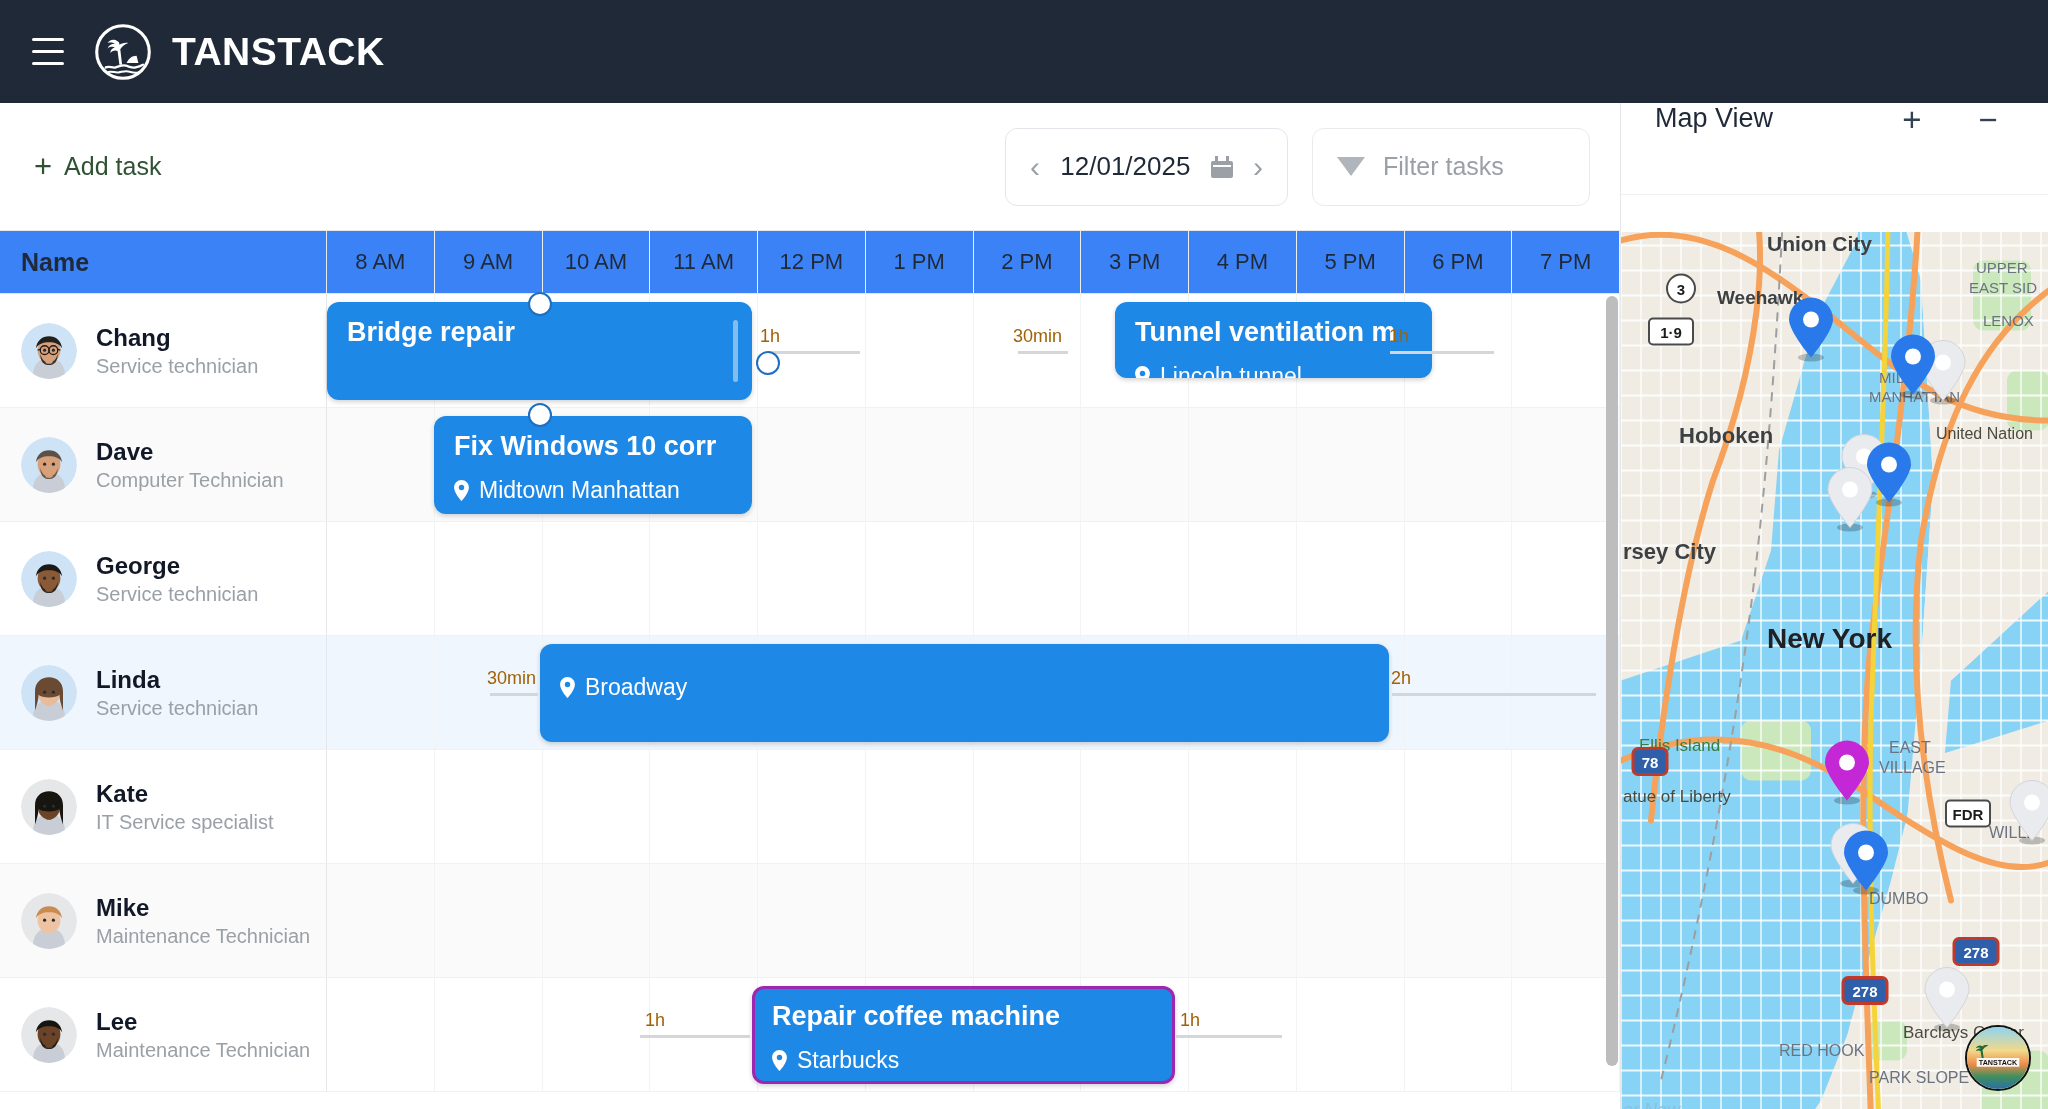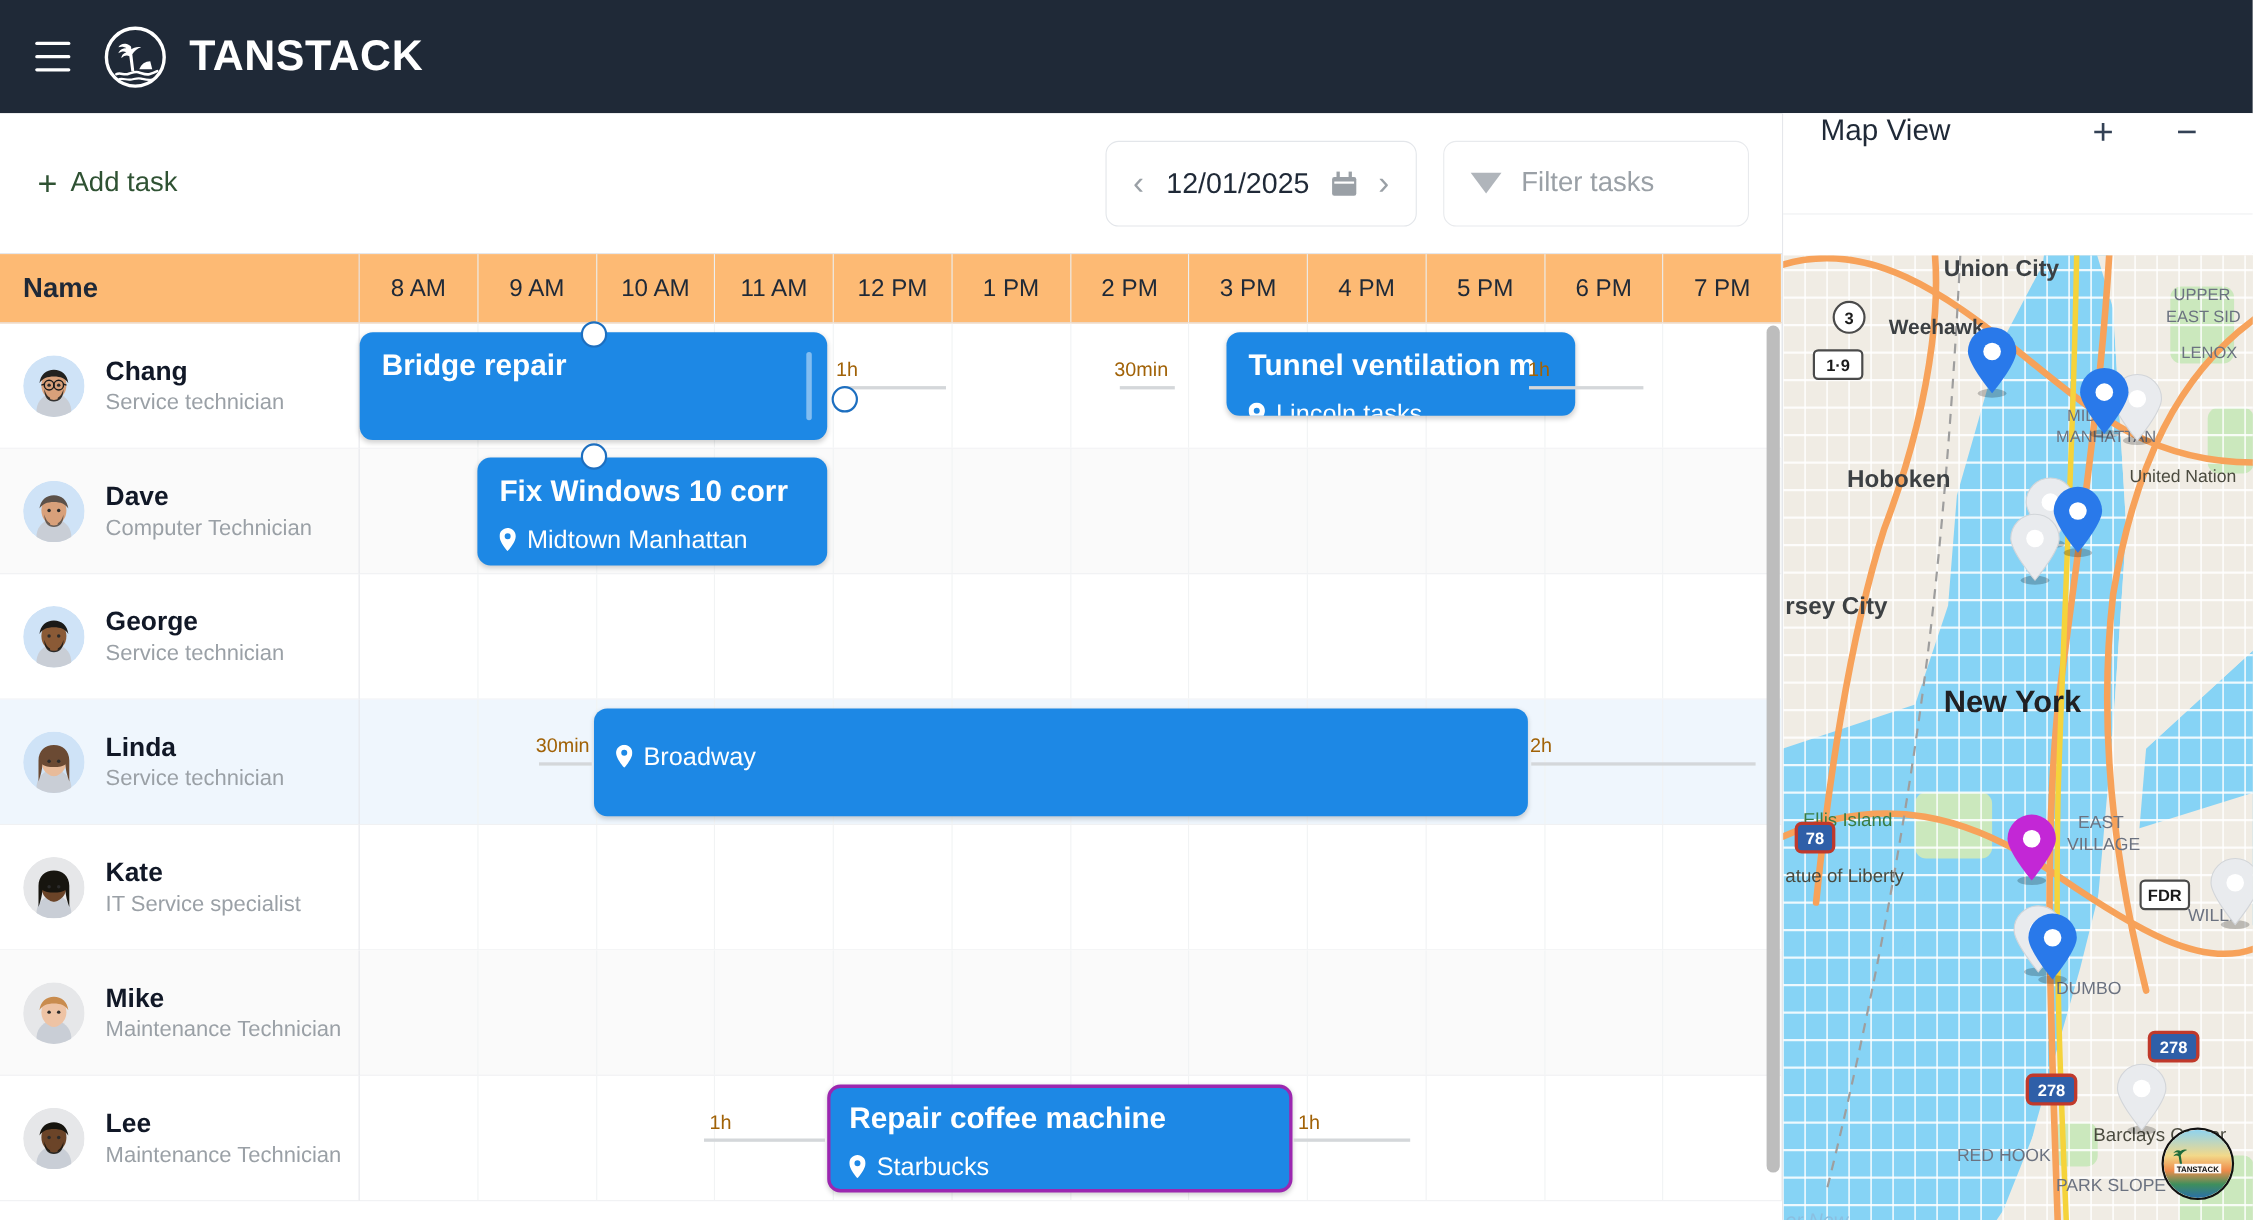--- a/index.html
+++ b/index.html
@@ -65,21 +65,21 @@
     border-left: 1px solid #e5e7eb; background: #fff;
   }
   .map-header { height: 92px; display: flex; padding: 0 34px;
     border-bottom: 1px solid #eef0f2; gap: 24px; }
   .map-title { font-size: 27px; color: #1f2937; flex: 1; }
   .map-btn { font-size: 33px; color: #334155; cursor: pointer; width: 52px; text-align: center;
     line-height: 1; font-weight: 400; }
 
   
   .scheduler { position: absolute; top: 231px; left: 0; width: 1620px; height: 878px; overflow: hidden; }
-  .sched-head { display: flex; height: 63px; border-bottom: 1px solid #e5e7eb; background: #fdba74; }
+  .sched-head { display: flex; height: 63px; border-bottom: 1px solid #e5e7eb; background: #3b82f6; }
   .name-col-head { width: 327px; flex: none; display: flex; align-items: center;
     padding-left: 21px; font-size: 25px; font-weight: bold; color: #1f2937;
     border-right: 1px solid #e5e7eb; }
   .time-head { flex: 1; display: flex; }
   .time-cell { flex: 1; display: flex; align-items: center; justify-content: center;
     font-size: 22px; color: #1f2937; border-right: 1px solid #eceff1; }
 
   .sched-body { position: relative; height: 815px; }
   .row { display: flex; height: 114px; position: relative; }
   .row.alt { background: #fafafa; }
@@ -437,21 +437,21 @@
         <div class="task" style="left: 327px; width: 425px; top: 8px; height: 98px;">
           <div class="task-title">Bridge repair</div>
           <div class="task-grip"></div>
         </div>
         <div class="task" style="left: 1115px; width: 317px; top: 8px; height: 76px;">
           <div class="task-title">Tunnel ventilation m</div>
           <div class="task-loc">
             <svg class="pin" viewBox="0 0 12 17">
               <path d="M6 0C2.7 0 0 2.7 0 6c0 4.5 6 11 6 11s6-6.5 6-11c0-3.3-2.7-6-6-6zm0 8.2A2.2 2.2 0 1 1 6 3.8a2.2 2.2 0 0 1 0 4.4z" fill="#fff"></path>
             </svg>
-            <span>Lincoln tasks</span>
+            <span>Lincoln tunnel</span>
           </div>
         </div>
         <div class="task" style="left: 434px; width: 318px; top: 122px; height: 98px;">
           <div class="task-title">Fix Windows 10 corr</div>
           <div class="task-loc">
             <svg class="pin" viewBox="0 0 12 17">
               <path d="M6 0C2.7 0 0 2.7 0 6c0 4.5 6 11 6 11s6-6.5 6-11c0-3.3-2.7-6-6-6zm0 8.2A2.2 2.2 0 1 1 6 3.8a2.2 2.2 0 0 1 0 4.4z" fill="#fff"></path>
             </svg>
             <span>Midtown Manhattan</span>
           </div>

